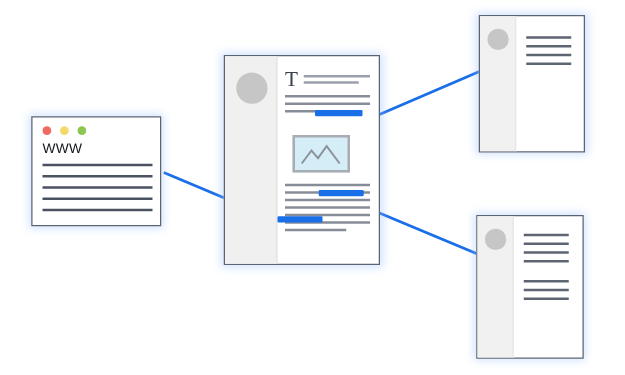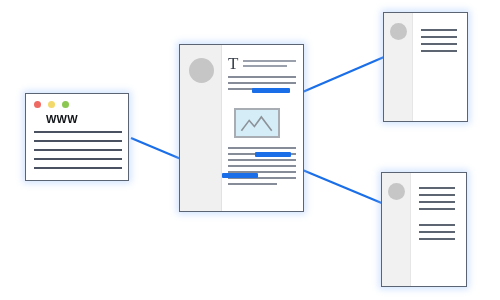--- a/index.html
+++ b/index.html
@@ -27,22 +27,22 @@
   }
 
   
   #browser-window{left:25px;top:93px;width:104px;height:88px;}
   .dots{position:absolute;left:8px;top:7px;display:flex;gap:7px;}
   .dot{width:7px;height:7px;border-radius:50%;}
   .dot.red{background:#ef6a62;}
   .dot.yellow{background:#f3d96b;}
   .dot.green{background:#8cc751;}
   #www-label{
-    position:absolute;left:20px;top:19px;
-    font-size:11px;font-weight:bold;color:#111418;
+    position:absolute;left:8px;top:19px;
+    font-size:11px;font-weight:normal;color:#111418;
     letter-spacing:.2px;
   }
   .browser-lines{position:absolute;left:8px;top:37px;width:88px;}
   .bline{height:2px;background:#4a5261;margin-bottom:7px;}
 
   
   #center-doc{left:179px;top:44px;width:125px;height:168px;}
   #center-sidebar{
     position:absolute;left:0;top:0;width:41px;height:100%;
     background:#f0f0f0;border-right:1px solid #e2e2e2;

